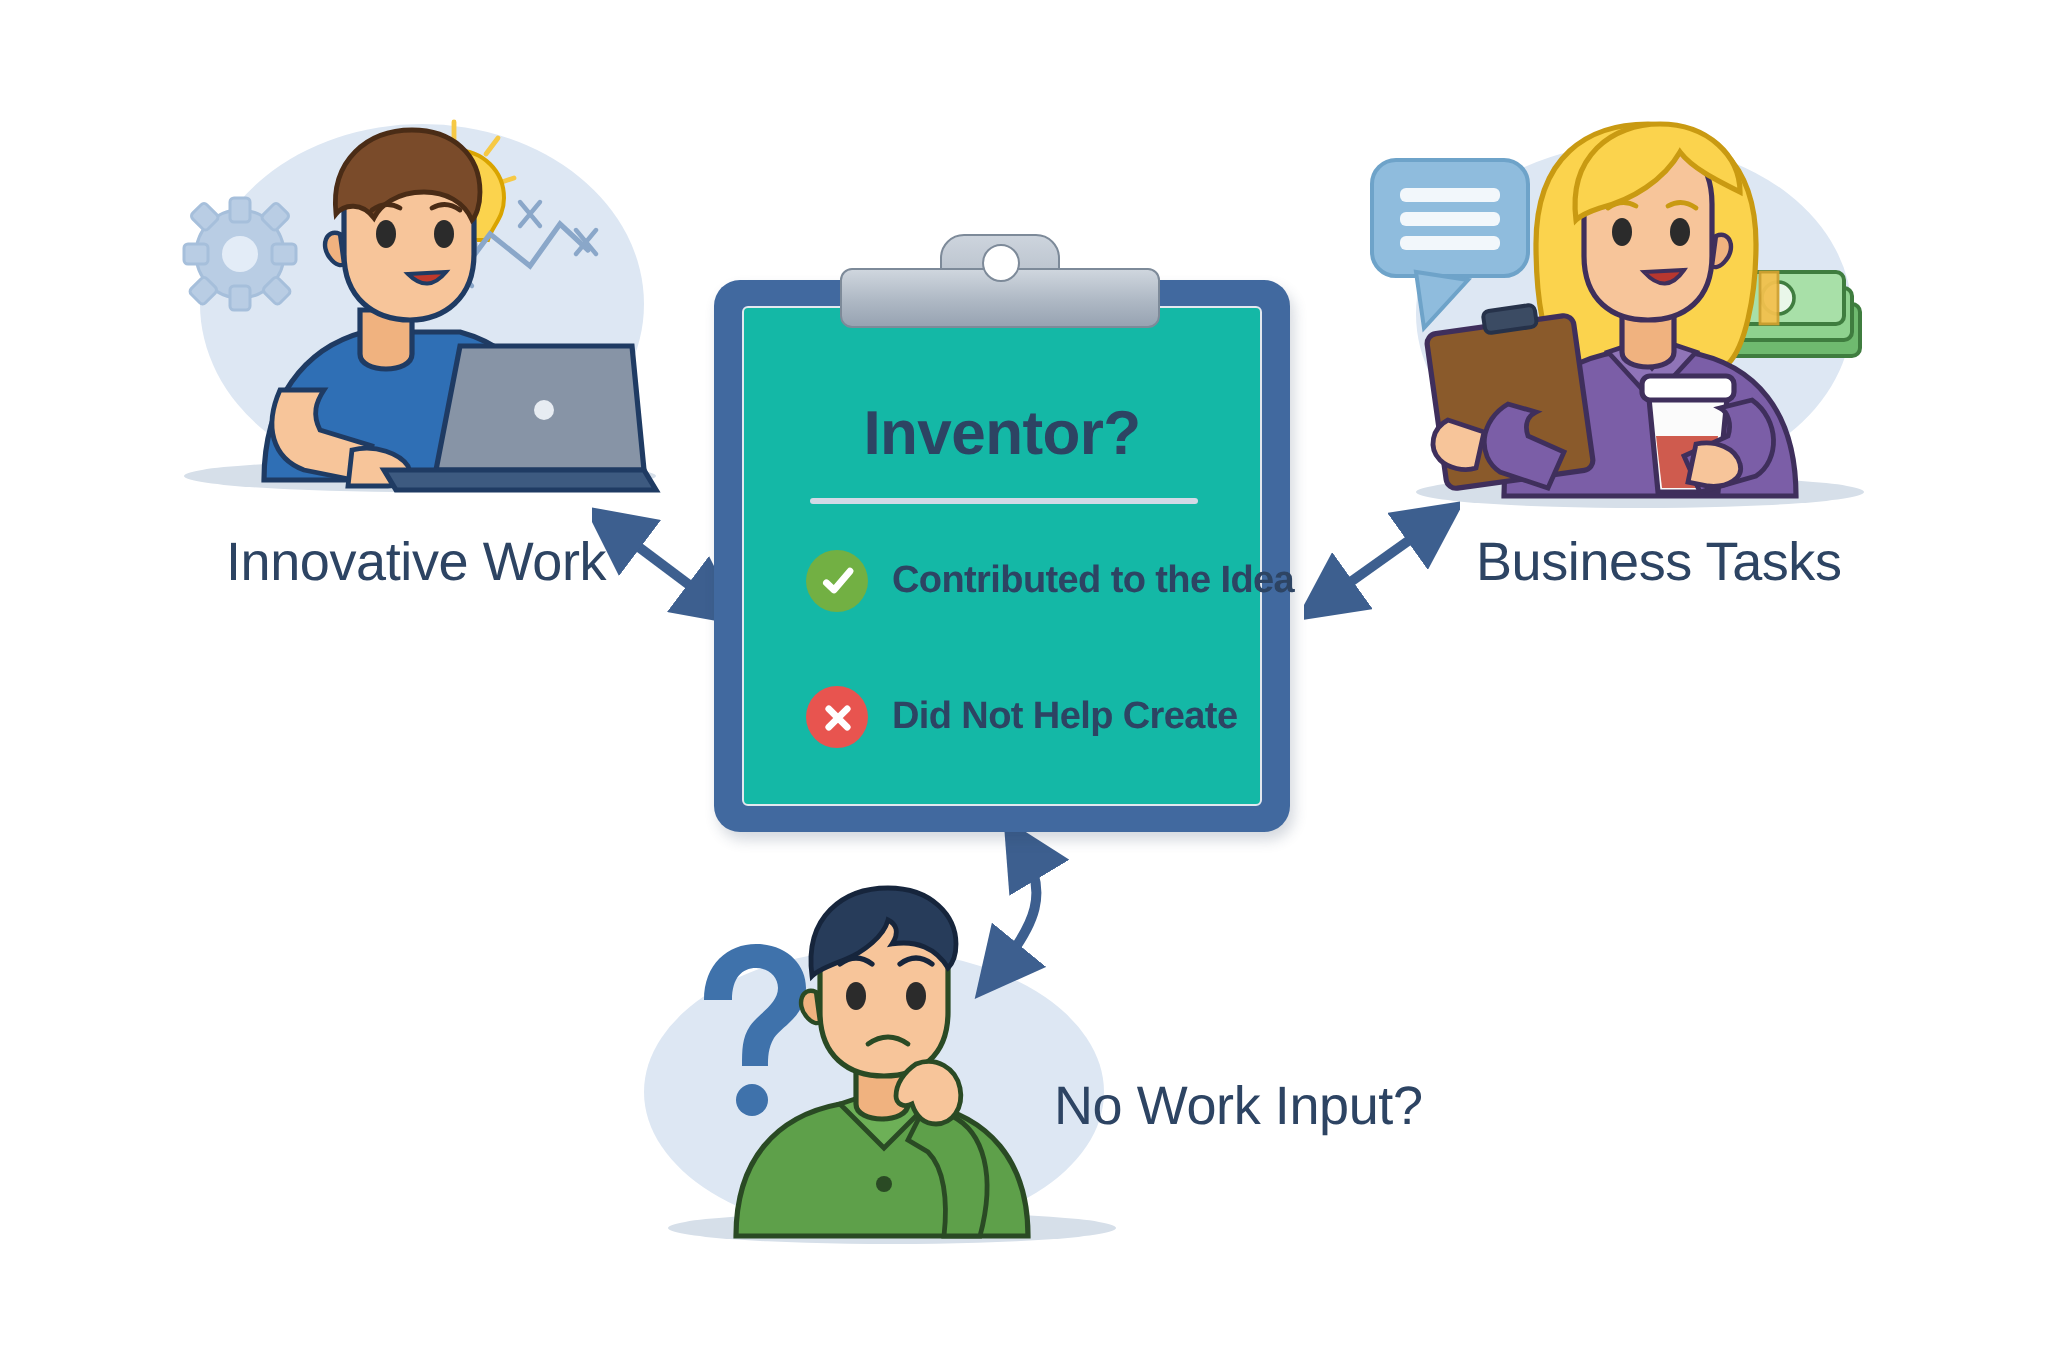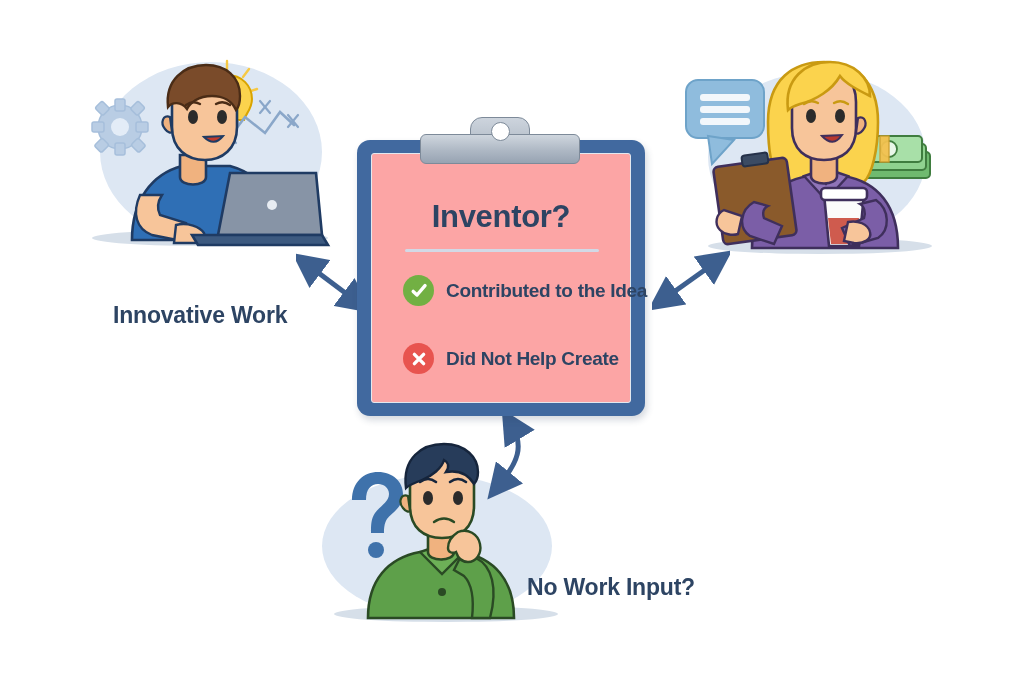--- a/index.html
+++ b/index.html
@@ -13,45 +13,44 @@
     position: relative;
     width: 1024px; height: 683px;
     background: #ffffff;
   }
   .abs { position: absolute; }
 
   
   .label {
     position: absolute;
     color: #2d4463;
-    font-weight: 700;
-    font-size: 23px;
+    font-weight: 400;
+    font-size: 27px;
     letter-spacing: -0.2px;
     white-space: nowrap;
     font-family: "Liberation Sans", sans-serif;
-    margin-top: 36px;
   }
   #label-innovative { left: 113px; top: 266px; }
   #label-business   { left: 738px; top: 266px; }
   #label-noinput    { left: 527px; top: 538px; }
 
   
   #clipboard {
     position: absolute;
     left: 357px; top: 140px;
     width: 288px; height: 276px;
     background: #41699f;
     border-radius: 13px;
     box-shadow: 2px 4px 7px rgba(40,60,90,0.20);
   }
   #clipboard-paper {
     position: absolute;
     left: 14px; top: 13px;
     width: 260px; height: 250px;
-    background: #fca5a5;
+    background: #14b8a6;
     border-radius: 3px;
     border: 1px solid #e3e8ef;
   }
   
   #clip-bar {
     position: absolute;
     left: 420px; top: 134px;
     width: 160px; height: 30px;
     background: linear-gradient(180deg,#cfd6de 0%, #aeb8c4 55%, #97a3b2 100%);
     border: 1.5px solid #7d8a99;
@@ -265,20 +264,21 @@
     <g>
       <path d="M144 144 l40 0 l-5 52 l-30 0 z" fill="#fbfbfb" stroke="#3f2f5c" stroke-width="2.6"></path>
       <rect x="141" y="138" width="46" height="12" rx="4" fill="#ffffff" stroke="#3f2f5c" stroke-width="2.6"></rect>
       <path d="M148 168 l31 0 l-3 26 l-25 0 z" fill="#cf5b4e"></path>
     </g>
 
     <path d="M196 150 c14 10 14 30 2 38 l-28 8 l-8 -18 l22 -10 c2 -6 0 -12 -4 -14 z" fill="#7b5ea7" stroke="#3f2f5c" stroke-width="2.4"></path>
     <path d="M168 172 c10 -2 20 2 22 10 c2 7 -6 12 -16 11 l-10 -2 z" fill="#f7c59a" stroke="#3f2f5c" stroke-width="2.4"></path>
   </svg>
 
+  <span class="label" id="label-business">Business Tasks</span>
 
   <svg class="abs" style="left:652px; top:250px;" width="78" height="62" viewBox="0 0 78 62">
     <defs>
       <marker id="ahC" markerWidth="7" markerHeight="7" refX="4" refY="3.5" orient="auto">
         <path d="M7,0 L7,7 L0,3.5 z" fill="#3d5f8f"></path>
       </marker>
       <marker id="ahD" markerWidth="7" markerHeight="7" refX="3" refY="3.5" orient="auto">
         <path d="M0,0 L0,7 L7,3.5 z" fill="#3d5f8f"></path>
       </marker>
     </defs>

